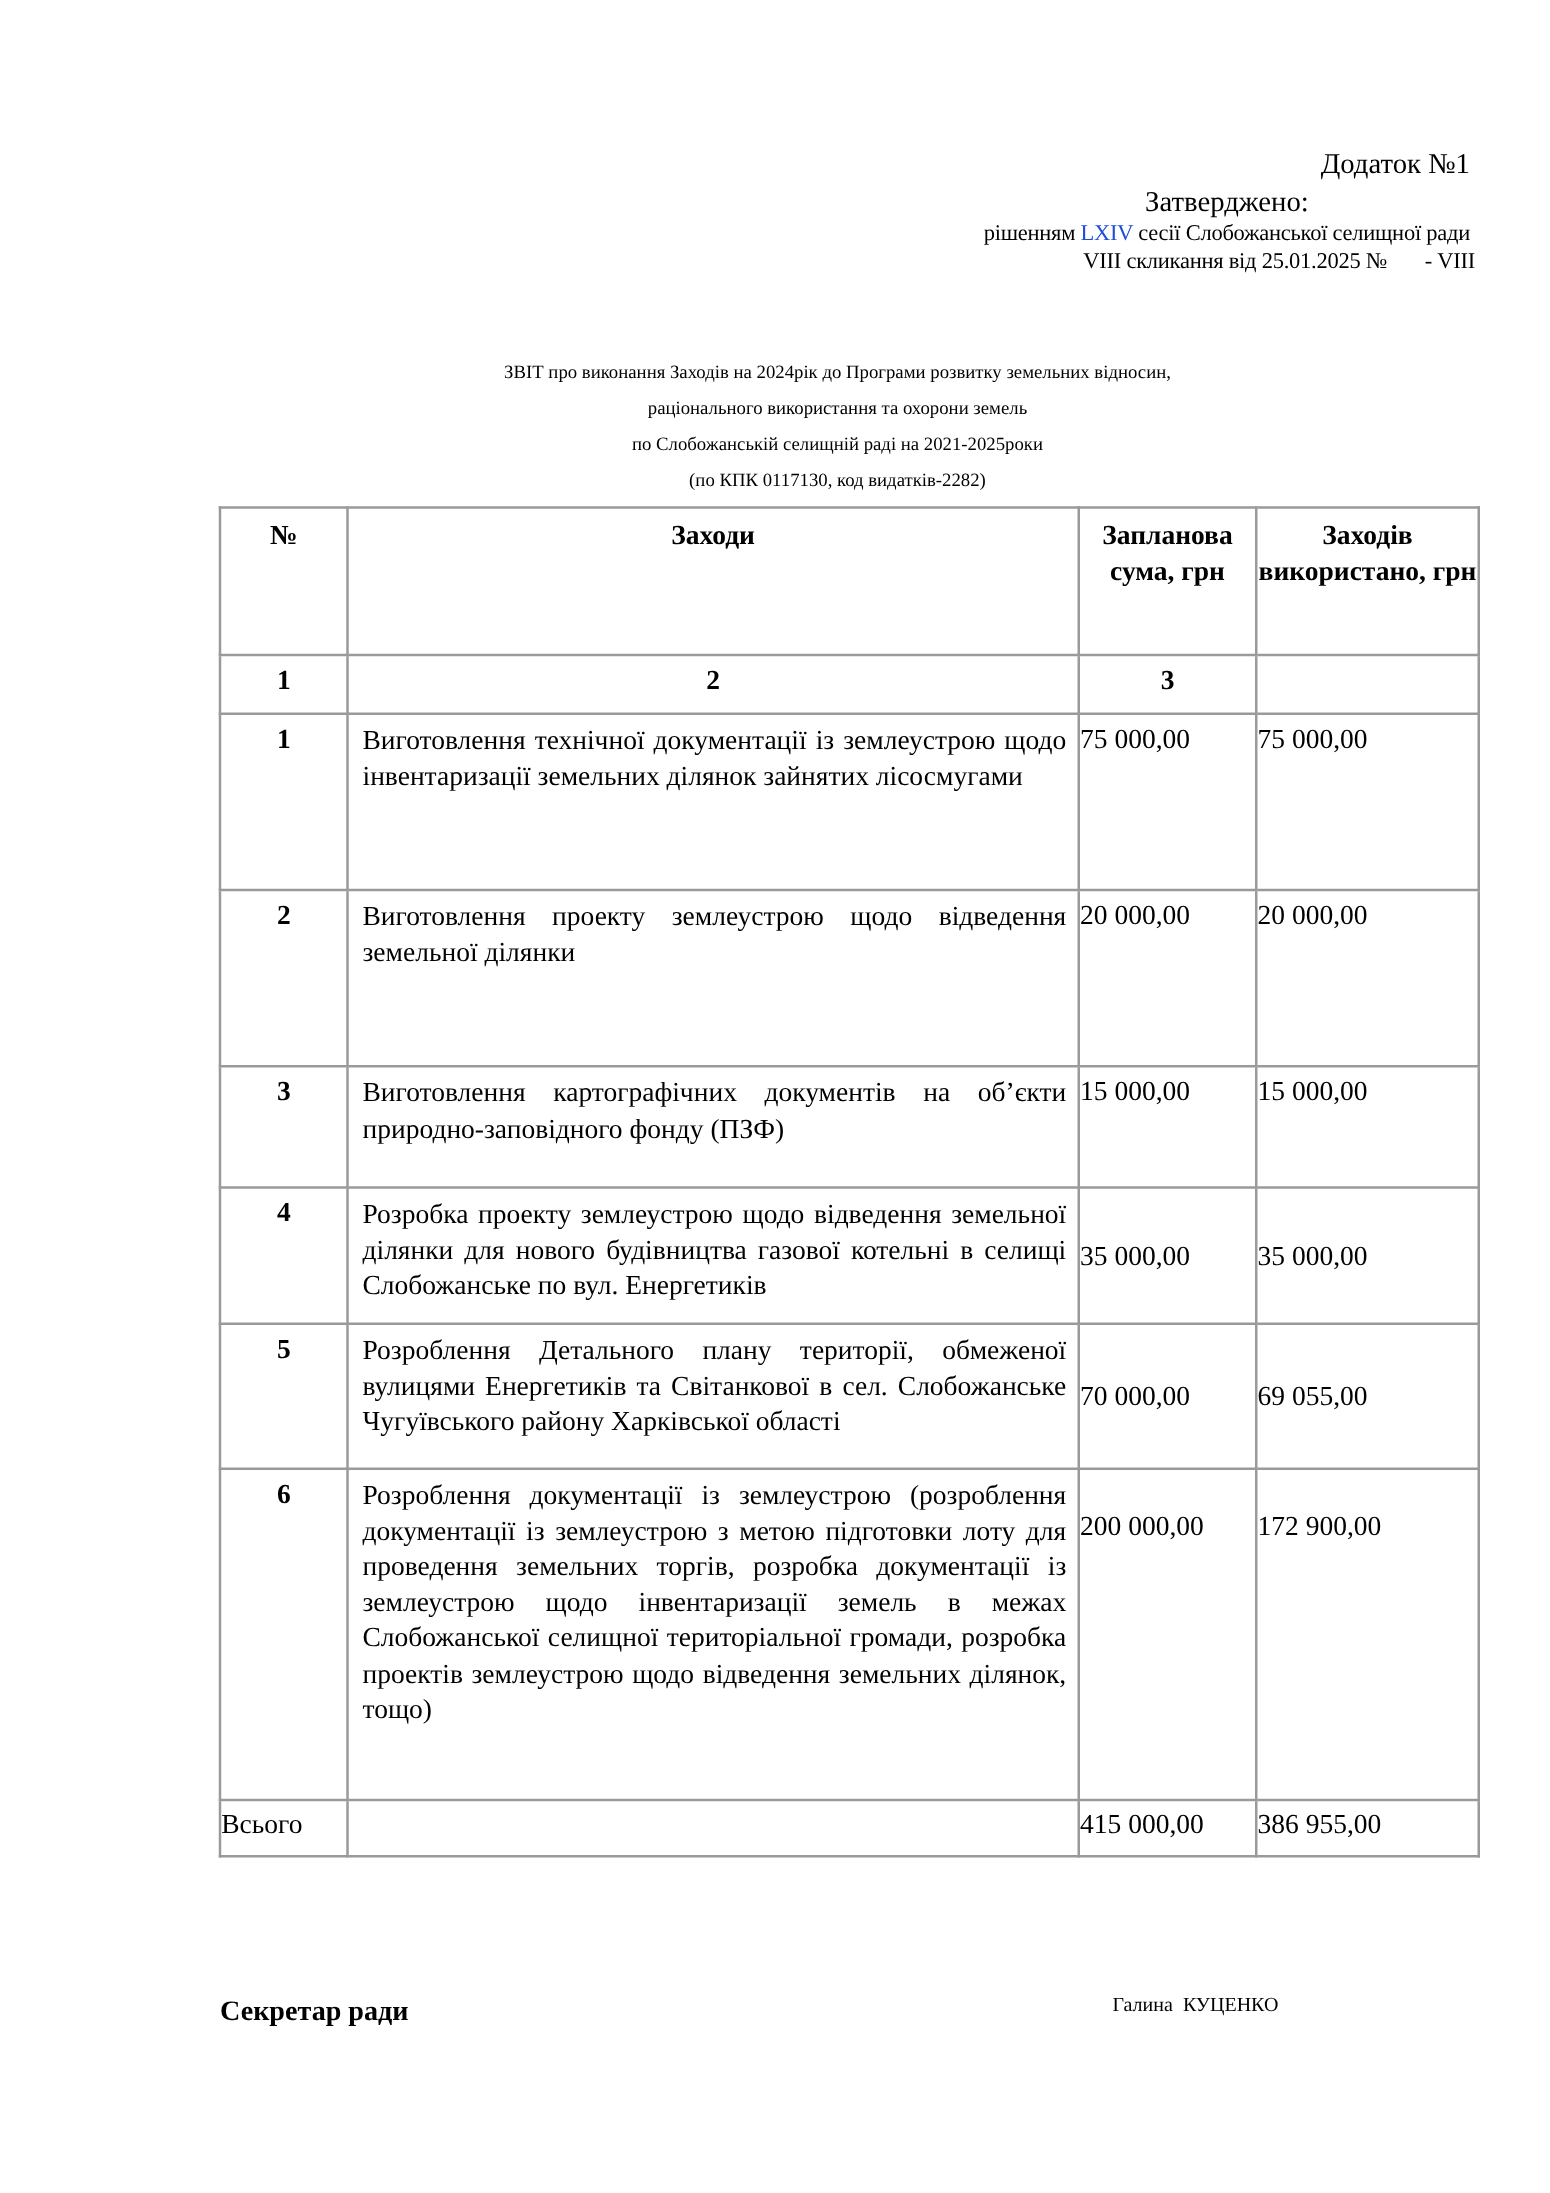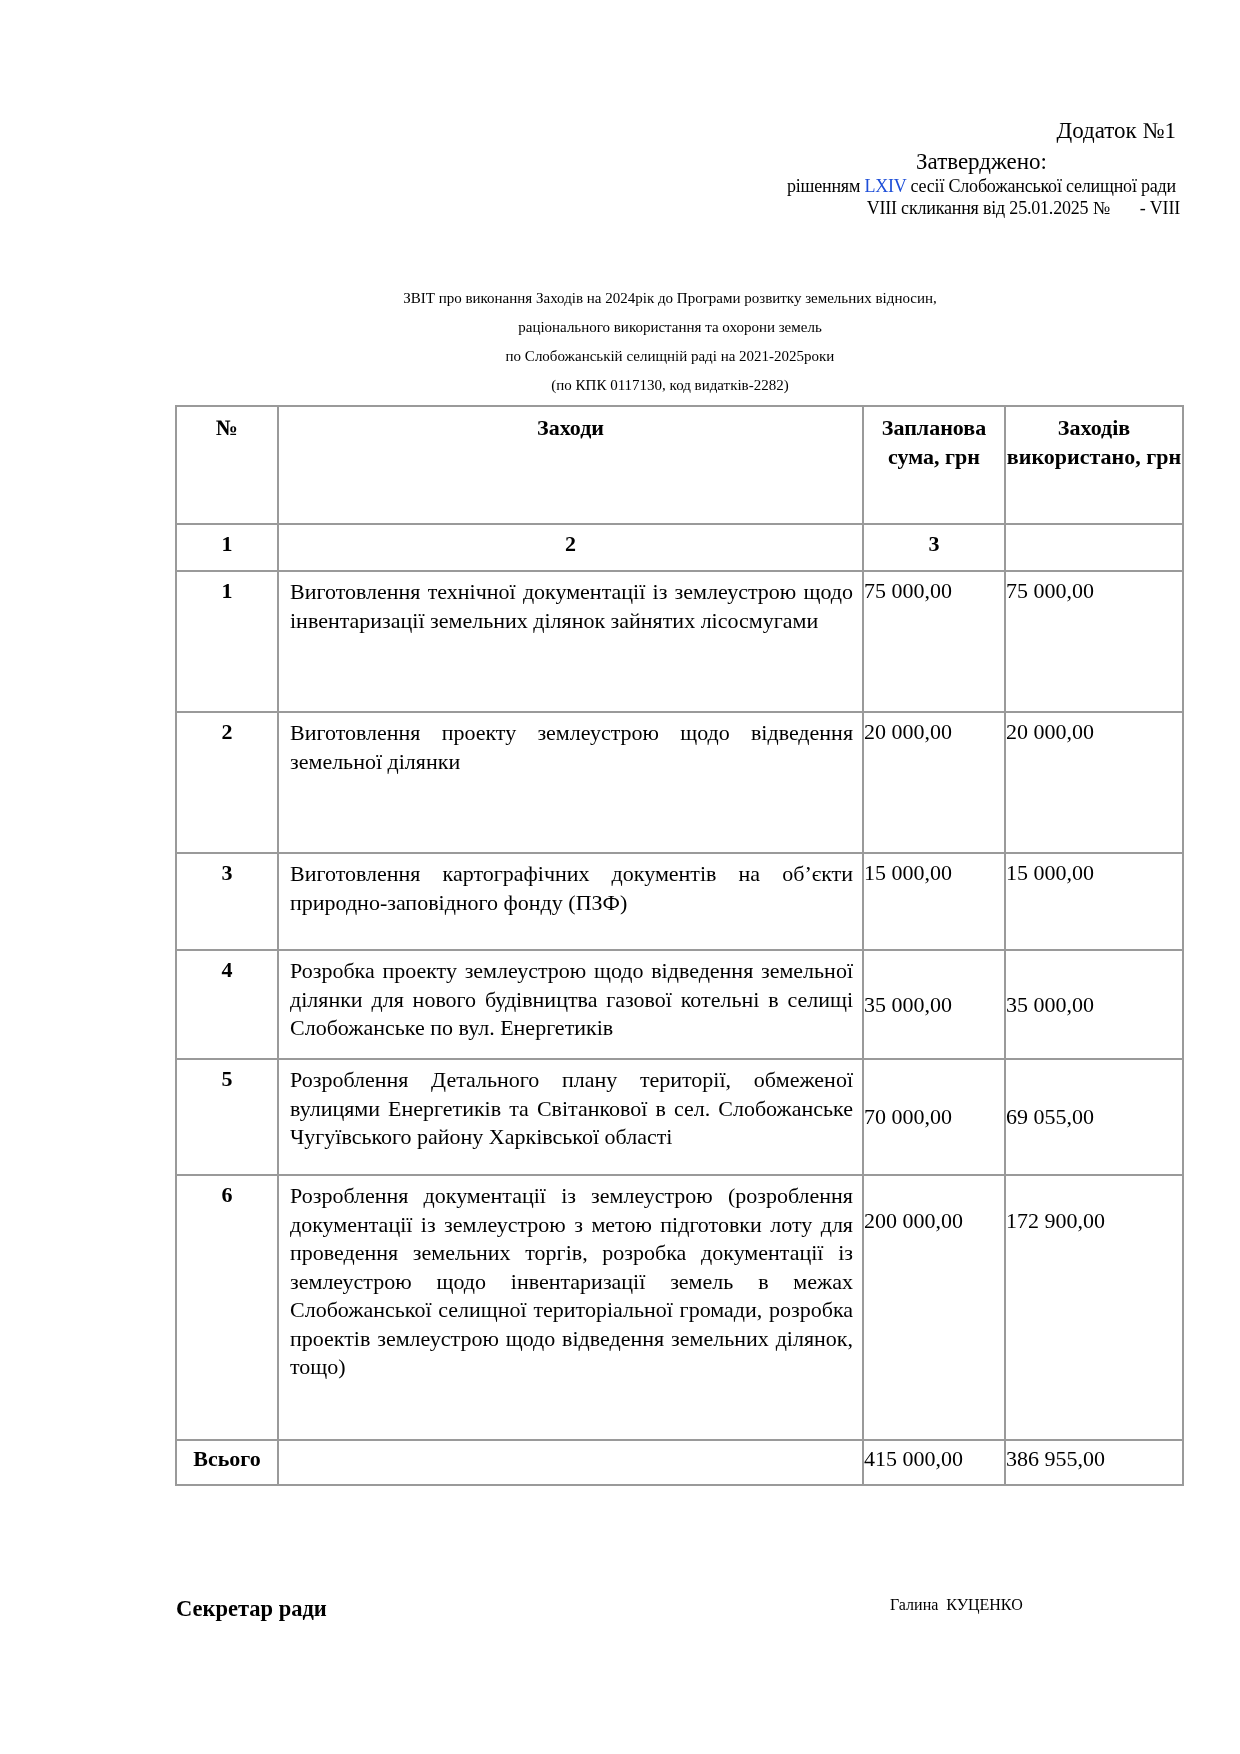--- a/index.html
+++ b/index.html
@@ -52,21 +52,21 @@
     .money-mid { vertical-align: middle !important; padding-top: 0 !important; }
     tr.h-head td, tr.h-head th { height: 110px; }
     tr.h-idx td { height: 39px; }
     tr.r1 td { height: 133px; }
     tr.r2 td { height: 133px; }
     tr.r3 td { height: 89px; }
     tr.r4 td { height: 101px; }
     tr.r5 td { height: 108px; }
     tr.r6 td { height: 231px; }
     tr.rt td { height: 38px; }
-    .total-label { font-weight: bold; text-align: center; padding-top: 5px !important; }
+    .total-label { font-weight: normal; padding-top: 5px !important; }
 
     .signature-left { left: 176px; top: 1596px; font-size: 22.5px; white-space: nowrap; font-weight: bold; }
     .signature-right { left: 890px; top: 1596px; font-size: 16px; white-space: pre; }
   </style>
 </head>
 <body>
 
 <div class="abs appendix">Додаток №1</div>
 <div class="abs approved">Затверджено:</div>
 <div class="abs decision"><span>рішенням </span><span class="red">LXIV</span><span> сесії Слобожанської селищної ради</span></div>

